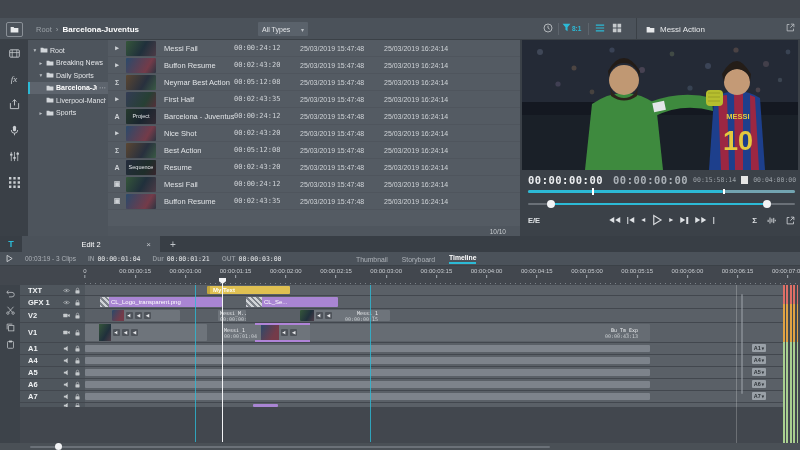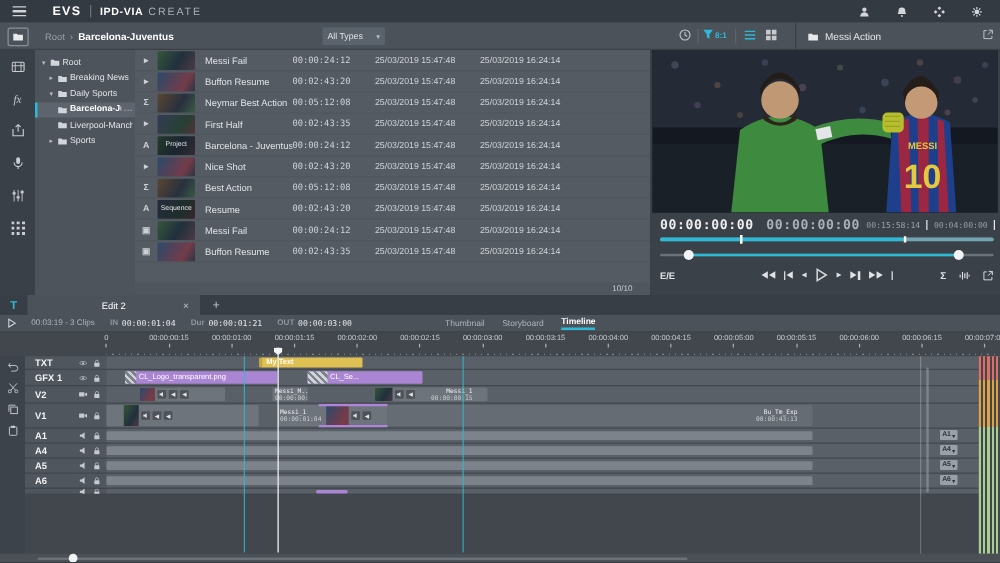--- a/index.html
+++ b/index.html
@@ -82,21 +82,21 @@
 .c-mod{flex:1;font-size:7px;color:#cfd3d7}
 .afoot{height:10px;background:#4f565e;display:flex;align-items:center;justify-content:flex-end;padding-right:14px;font-size:6.5px;color:#c6cacd;flex:none}
 
 
 .playerp{position:absolute;left:520px;top:0;width:280px;height:196px;background:#3b4148}
 .video{position:absolute;left:2px;top:0;width:276px;height:130px;display:block;background:#14171d}
 .tcrow{position:absolute;left:8px;top:133px;right:5px;height:14px;display:flex;align-items:center}
 .tc-main{font-size:10.5px;font-weight:bold;color:#eceef0;letter-spacing:.5px}
 .tc-sec{font-size:10.5px;font-weight:bold;color:#aab0b6;margin-left:10px;letter-spacing:.5px}
 .tclist{margin-left:auto;display:flex;align-items:center}
-.tclist span{font-size:6.5px;color:#9aa0a6;padding:0 5px;border-left:1px solid #e5e5e5}
+.tclist span{font-size:6.5px;color:#9aa0a6;padding:0 5px;border-left:7px solid #e5e5e5}
 .tclist span:first-child{border-left:0}
 .tclist span:last-child{color:#f0f2f4}
 .progress{position:absolute;left:8px;top:150px;right:5px;height:3px;background:#6a7077;border-radius:2px}
 .prog-fill{position:absolute;left:0;top:0;bottom:0;width:73%;background:#2cbad6;border-radius:2px}
 .prog-fill2{position:absolute;left:73%;top:0;bottom:0;right:0;background:#79cfe2;opacity:.55;border-radius:2px}
 .prog-tick{position:absolute;left:24%;top:-2px;width:2px;height:7px;background:#fff}
 .prog-notch{position:absolute;left:73%;top:-1px;width:2px;height:5px;background:#fff}
 .trim{position:absolute;left:8px;top:160px;right:5px;height:8px}
 .trim .line{position:absolute;left:0;right:0;top:3px;height:2px;background:#6a7077;border-radius:1px}
 .trim .range{position:absolute;left:9%;width:80%;top:3px;height:2px;background:#2cbad6}
@@ -283,45 +283,20 @@
         <path d="M1.5 8V5M4 10V2M6.5 8.5v-5M9 9.5v-7M11 7V5" stroke="currentColor" stroke-width="1.2"></path>
       </symbol>
 <symbol id="s-playo" viewBox="0 0 10 12">
         <path d="M1.5 1.5 8.8 6 1.5 10.5z" fill="none" stroke="currentColor" stroke-width="1.2"></path>
       </symbol>
 </defs>
   </svg>
 
 <div class="screen">
 
-  <div class="topbar">
-    <span class="burger">
-        <i></i>
-        <i></i>
-        <i></i>
-      </span>
-    <span class="logo">EVS</span>
-    <span class="tb-div"></span>
-    <span class="product">IPD-VIA</span>
-    <span class="suffix">CREATE</span>
-    <span class="tb-icons">
-      <svg class="ic i9">
-          <use href="#s-user"></use>
-        </svg>
-      <svg class="ic i9">
-          <use href="#s-bell"></use>
-        </svg>
-      <svg class="ic i9">
-          <use href="#s-apps"></use>
-        </svg>
-      <svg class="ic i9">
-          <use href="#s-gear"></use>
-        </svg>
-    </span>
-  </div>
 
   <div class="toolbar">
     <div class="rail-tab">
         <span class="box">
           <svg class="ic i9">
             <use href="#s-folder"></use>
           </svg>
         </span>
       </div>
     <div class="crumbs">
@@ -972,20 +947,38 @@
             </div>
             <div class="tbody">
               <span class="abar"></span>
               <span class="abadge">
                 <span>A6</span>
                 <span class="ch">▾</span>
               </span>
             </div>
           </div>
 
+          <div class="trow h-a" style="--i: 6;">
+            <div class="thead">
+              <span class="tname">A7</span>
+              <svg class="ic i7">
+                <use href="#s-spk"></use>
+              </svg>
+              <svg class="ic i7">
+                <use href="#s-lock"></use>
+              </svg>
+            </div>
+            <div class="tbody">
+              <span class="abar"></span>
+              <span class="abadge">
+                <span>A7</span>
+                <span class="ch">▾</span>
+              </span>
+            </div>
+          </div>
 
         </div>
 
       <div class="trow partial">
         <div class="thead">
           <span class="tname"></span>
           <svg class="ic i7">
               <use href="#s-spk"></use>
             </svg>
           <svg class="ic i7">

